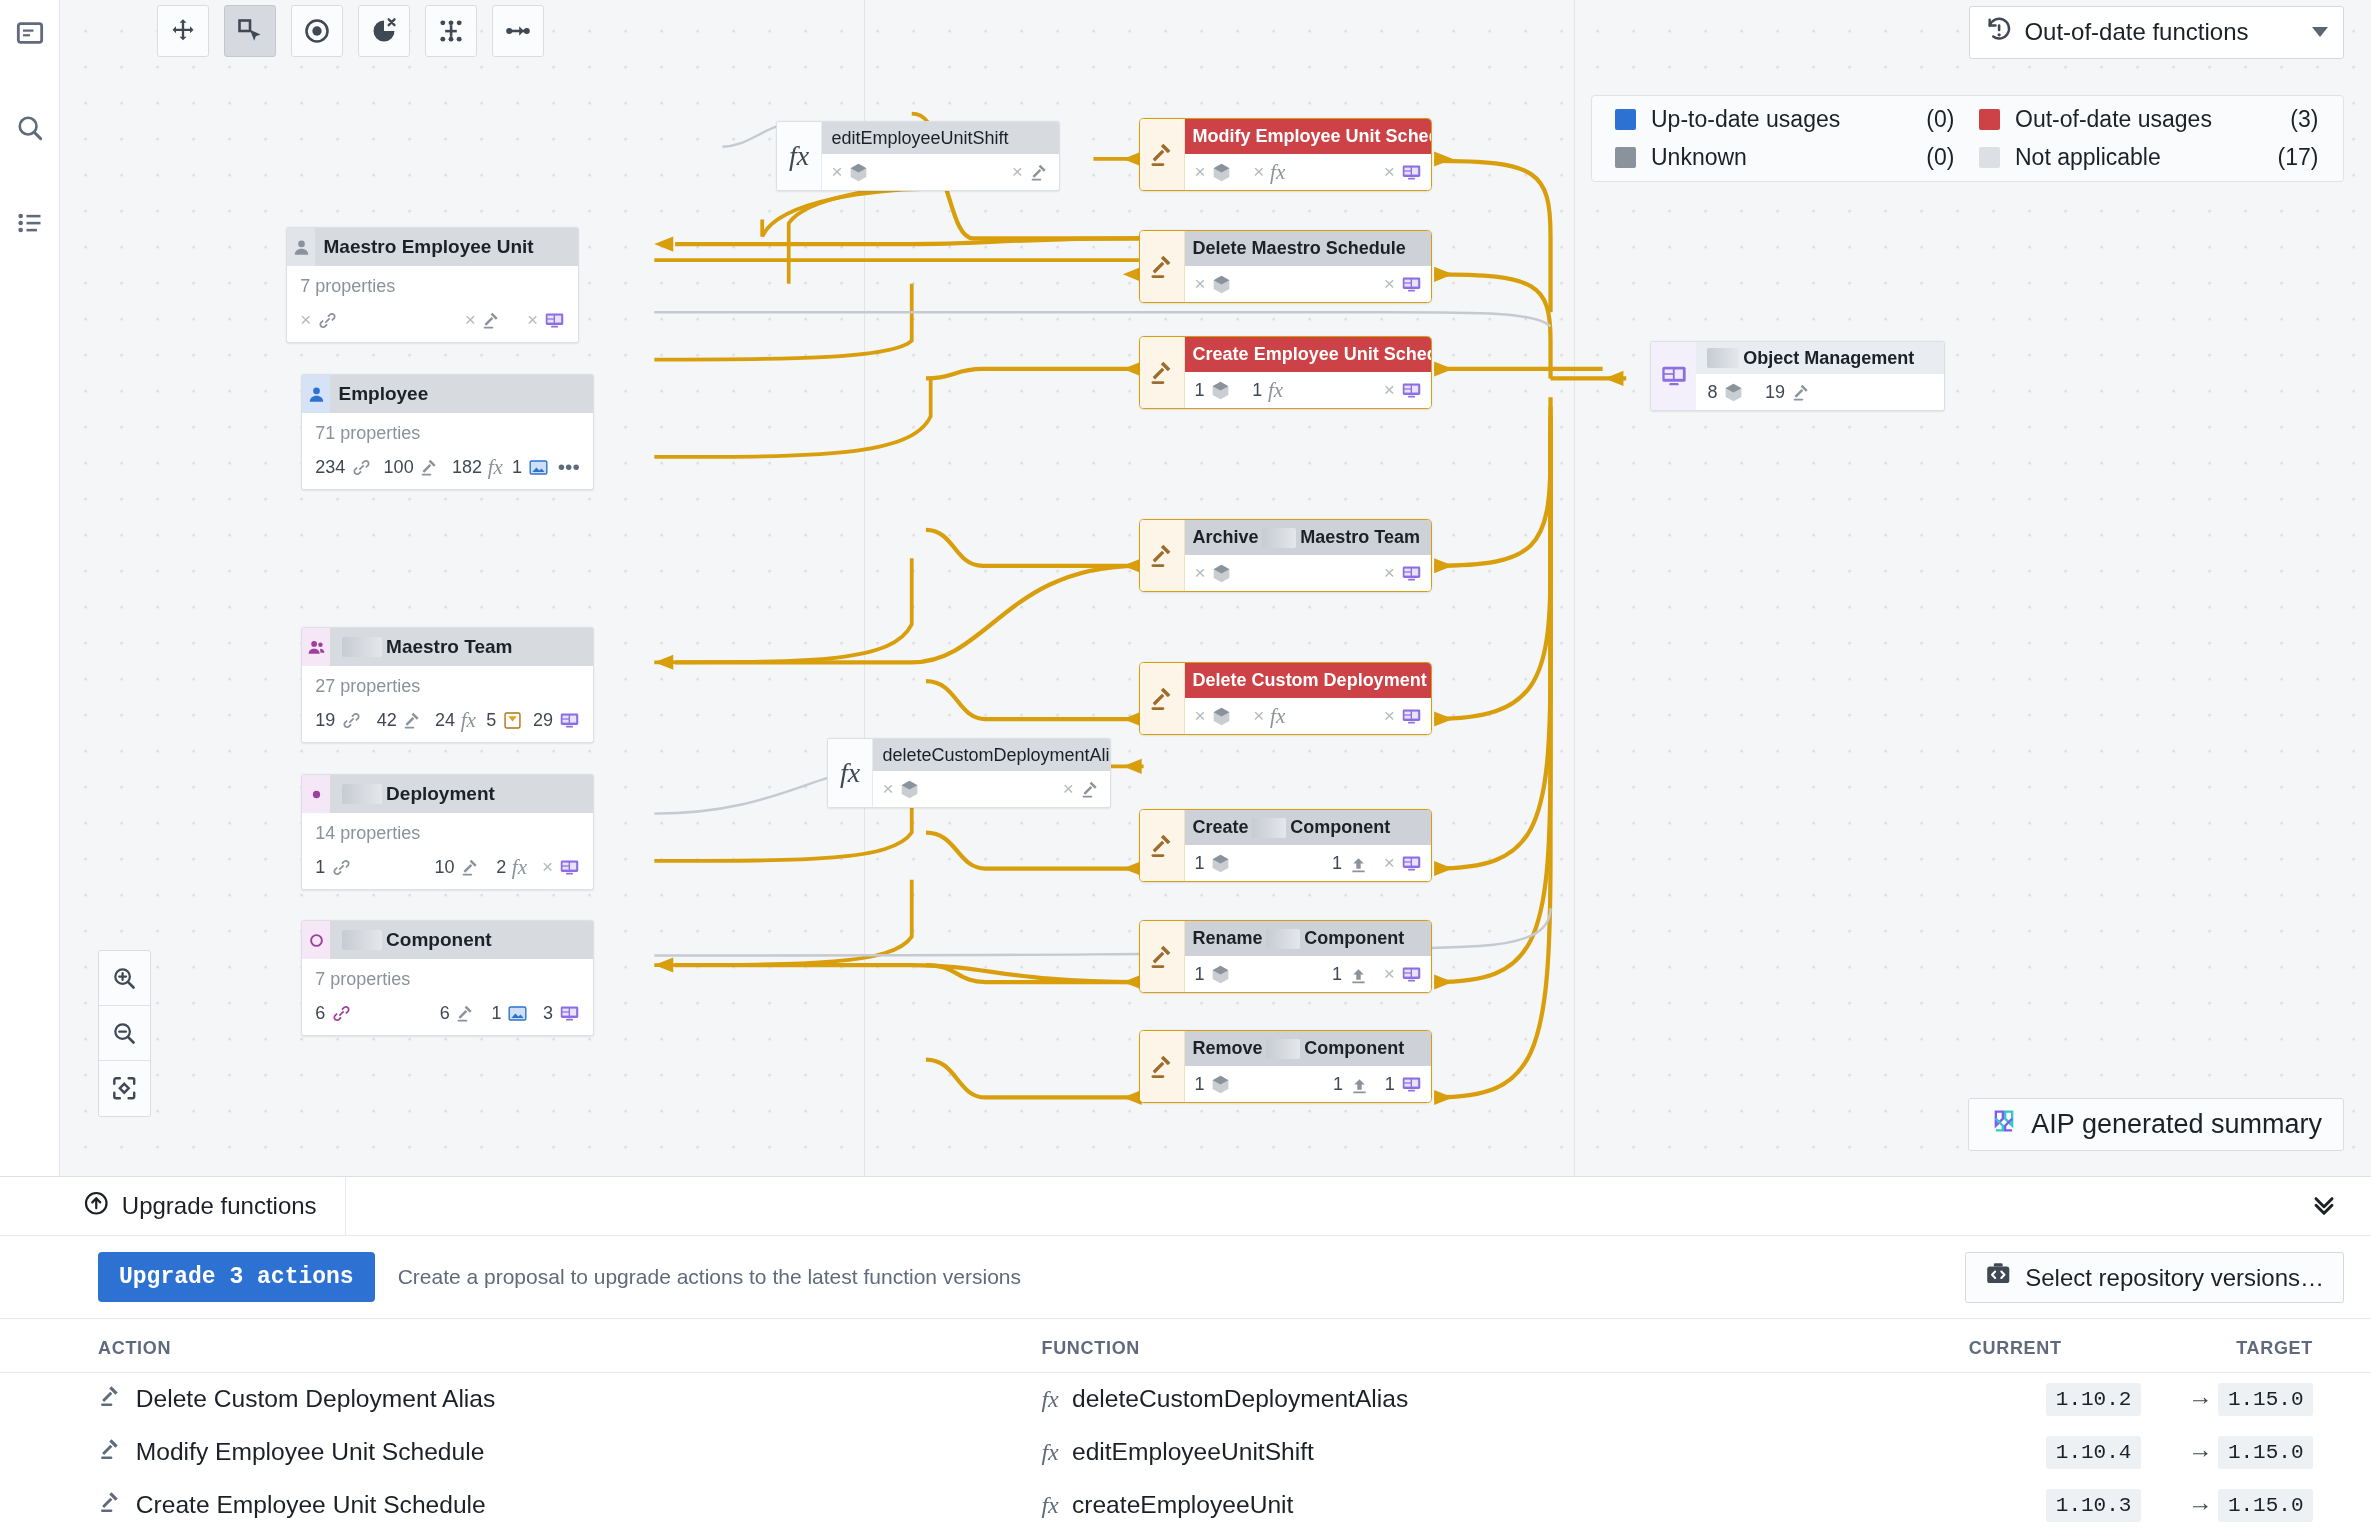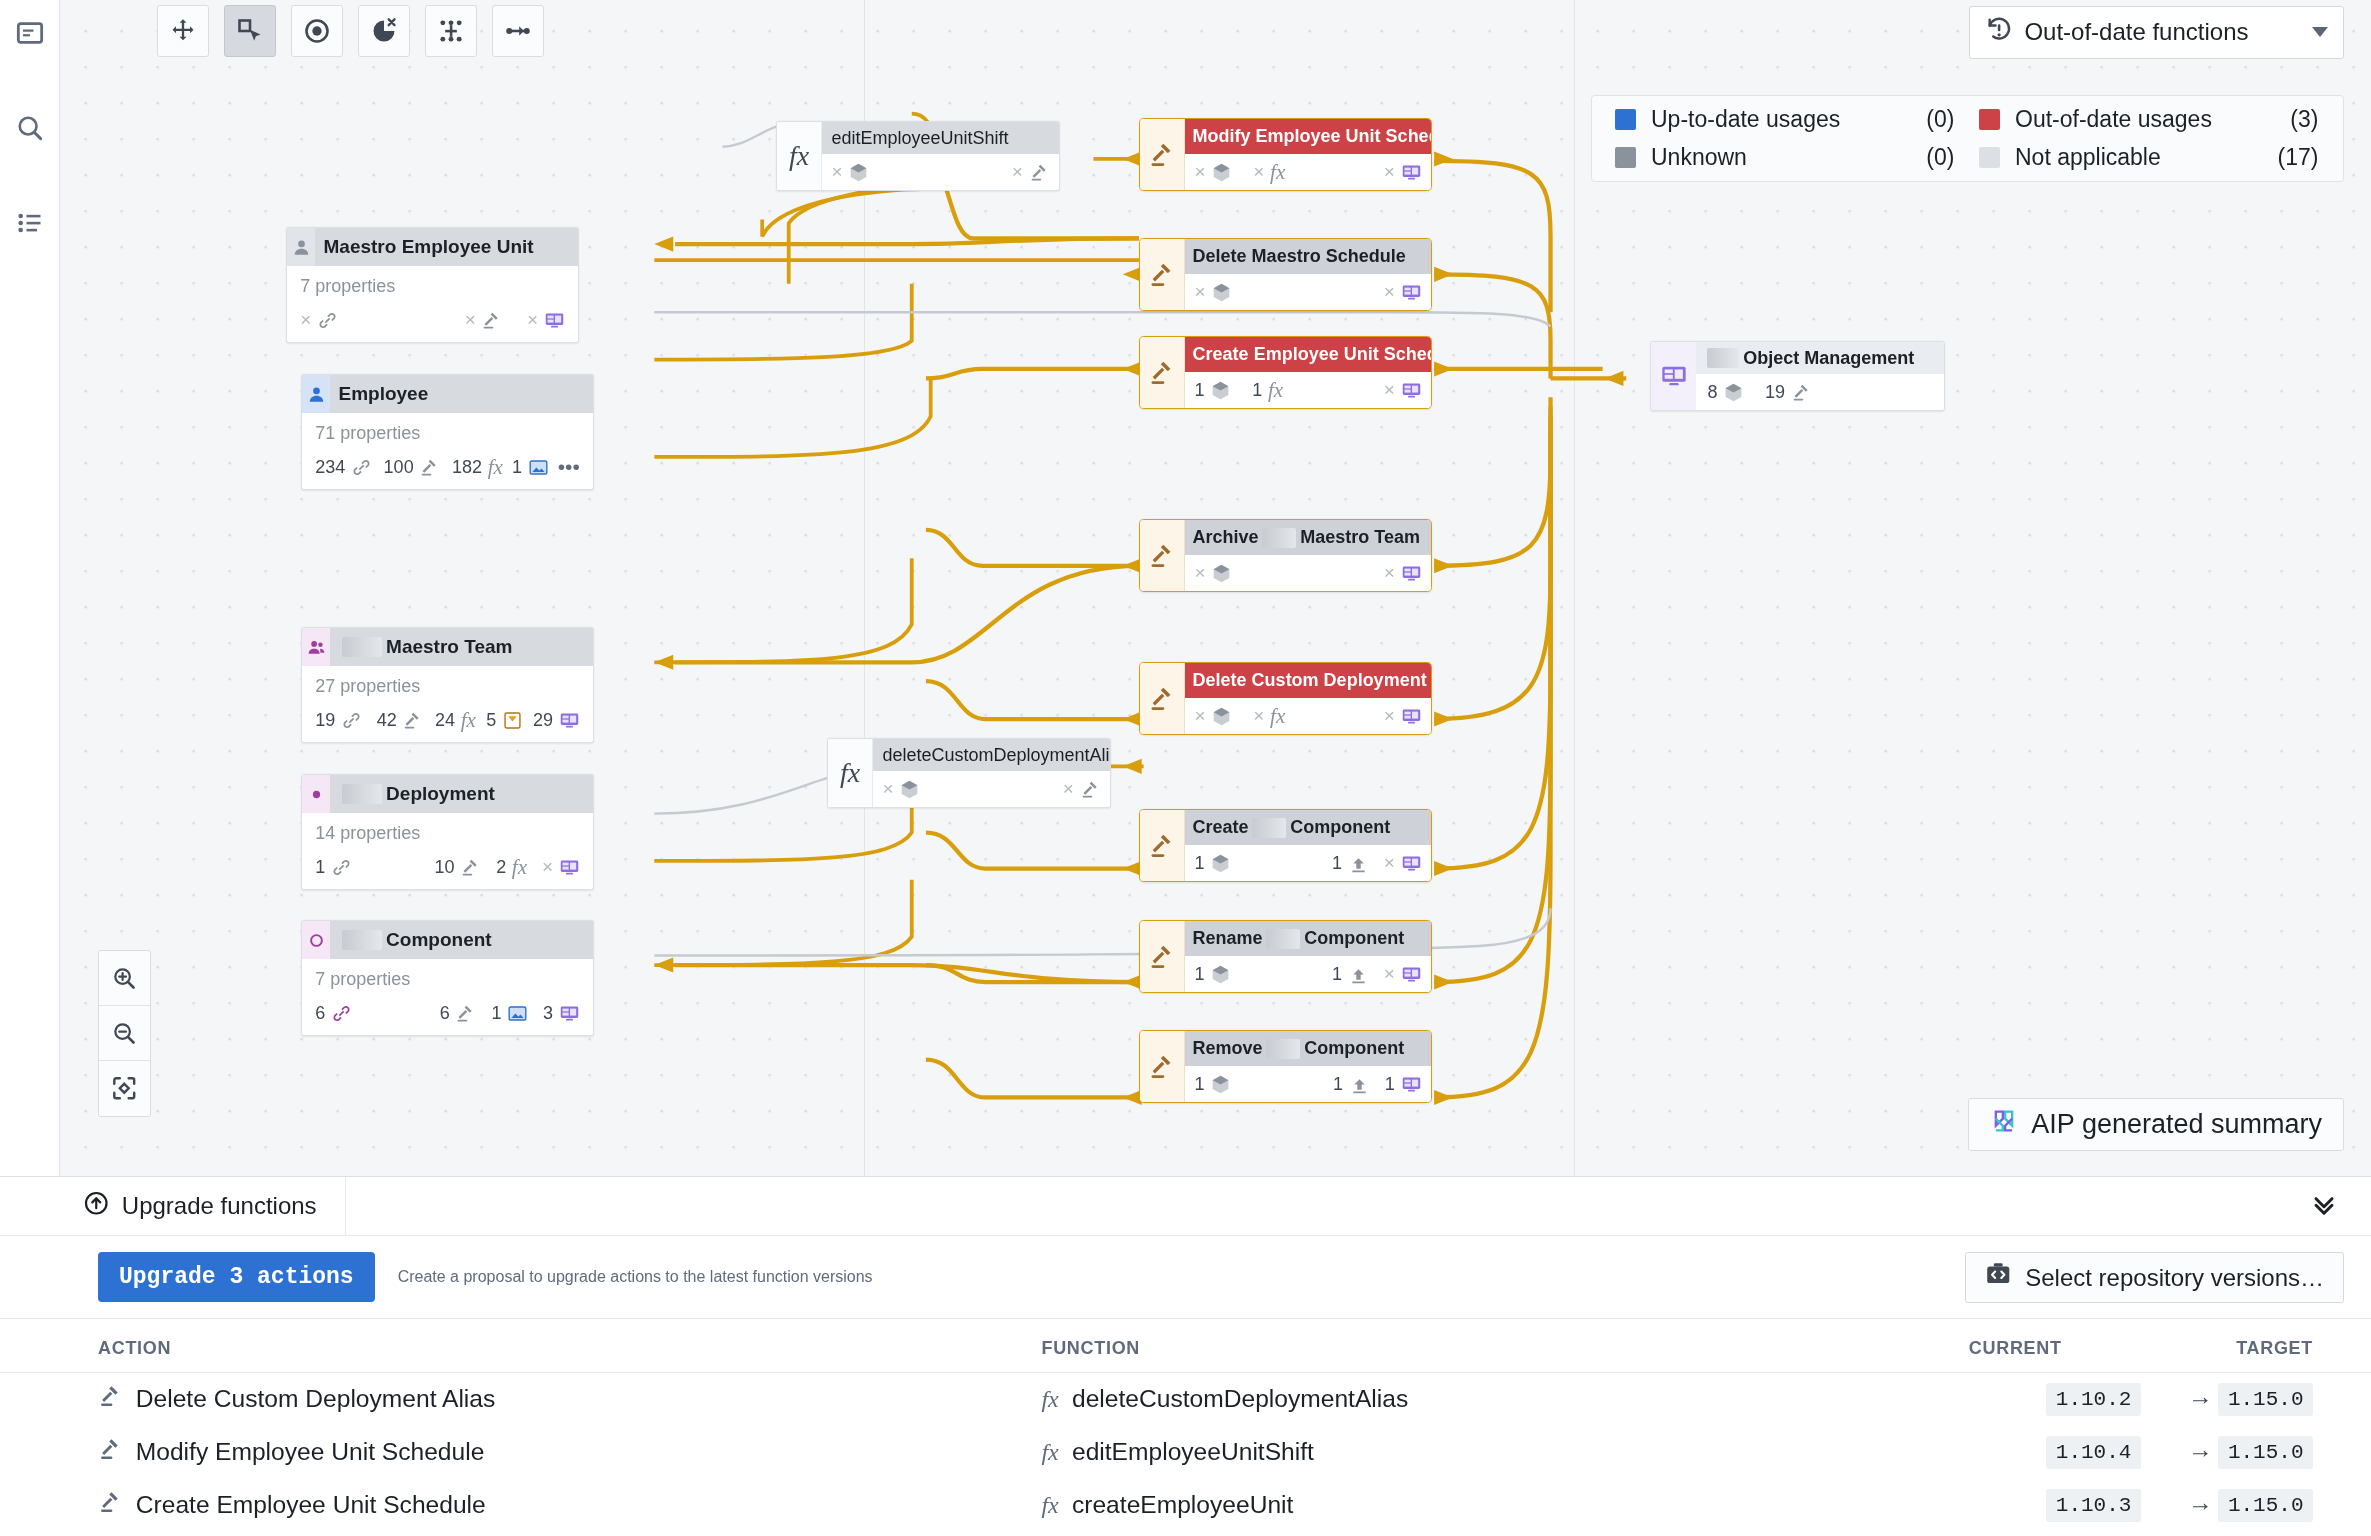--- a/index.html
+++ b/index.html
@@ -135,21 +135,21 @@
   .om-body { height:36px; display:flex; align-items:center; padding:0 11.4px; font-size:18px; color:#404854; }
 
   
   #bottom { position: absolute; left: 0; top: 1176px; width: 2372px; height: 282px; background: #ffffff; border-top: 0.9px solid #dcdfe4; }
   #bp-head { position: relative; height: 59px; display: flex; align-items: center; border-bottom: 0.9px solid #e6e9ed; }
   #bp-tab { display: flex; align-items: center; gap: 12.3px; height: 59px; padding: 0 28px 0 83px; font-size: 24px; color: #1c2127; border-right: 0.9px solid #e6e9ed; cursor: pointer; }
   #bp-collapse { position: absolute; right: 32px; top: 11.4px; cursor: pointer; }
 
   #bp-actions { position: relative; height: 83px; display: flex; align-items: center; padding-left: 98px; border-bottom: 0.9px solid #e6e9ed; }
   #upgrade-btn { background: #2d72d2; color: #fff; font-size: 23px; font-weight: bold; border: none; border-radius: 4px; padding: 12.3px 21px; cursor: pointer; font-family: Liberation Mono, monospace; }
-  #upgrade-desc { margin-left: 23px; font-size: 16px; color: #5f6b7c; }
+  #upgrade-desc { margin-left: 23px; font-size: 21px; color: #5f6b7c; }
   #repo-btn { position: absolute; right: 28px; top: 16px; height: 51px; display: flex; align-items: center; gap: 14px; padding: 0 19px; background:#fbfcfd; border:0.9px solid #d5d9de; border-radius:2.8px; font-size: 24px; color:#1c2127; cursor:pointer; }
 
   table { width: 100%; border-collapse: collapse; table-layout: fixed; }
   thead th { text-align: left; font-size: 18px; letter-spacing: 0.7px; color: #5f6b7c; font-weight: bold; padding: 19px 0 13.2px 0; border-bottom: 0.9px solid #e6e9ed; }
   th.c-action { width: 1041px; padding-left: 98px; }
   th.c-func   { width: 927px; }
   th.c-cur    { width: 189px; text-align: left; padding-right: 17px; }
   th.c-tgt    { width: 214px; text-align: right; padding-right: 59px; }
   tbody td { font-size: 24.6px; color: #1c2127; height: 53px; vertical-align: middle; }
   td.c-action { padding-left: 98px; }
@@ -710,21 +710,21 @@
                 <rect x="4" y="6.4" width="7" height="3.2" fill="#e9e2fb"></rect>
                 <rect x="12.6" y="6.4" width="7" height="8" fill="#e9e2fb"></rect>
                 <rect x="4" y="11" width="7" height="3.4" fill="#e9e2fb"></rect>
                 <rect x="8" y="18" width="8" height="2" rx="1"></rect>
               </svg>
             </span>
         </div>
       </div>
     </div>
 
-    <div class="node act" style="left:1079px; top:238px;">
+    <div class="node act" style="left:1079px; top:230px;">
       <div class="act-ic">
         <svg width="28" height="28" viewBox="0 0 24 24" fill="#9d6b2e">
             <path d="M4 15.5l8-8 2 2-8 8z"></path>
             <path d="M11 4.5l6 6 2.2-2.2-6-6z"></path>
             <rect x="3" y="19" width="11" height="2.4" rx="1.2"></rect>
           </svg>
       </div>
       <div class="act-main">
         <div class="act-hd grey">Delete Maestro Schedule</div>
         <div class="act-body">

